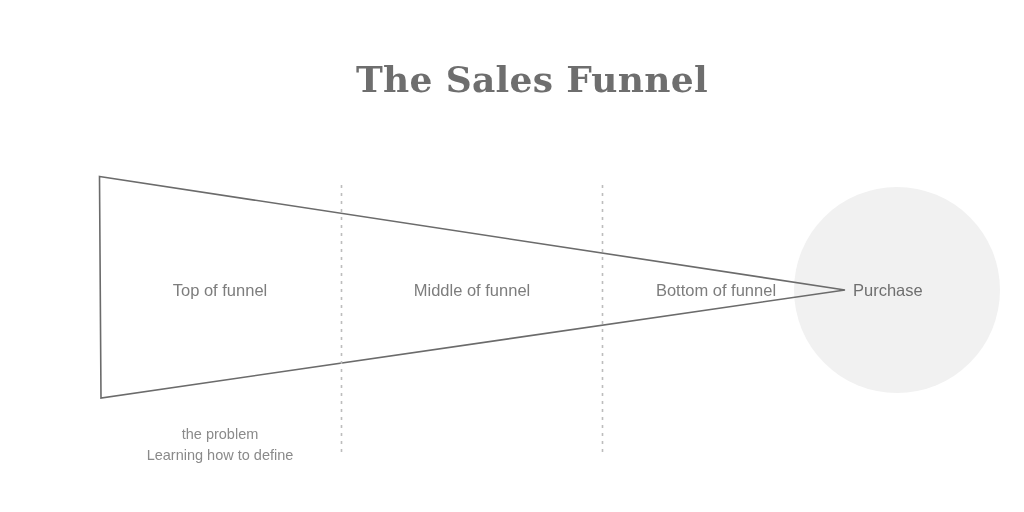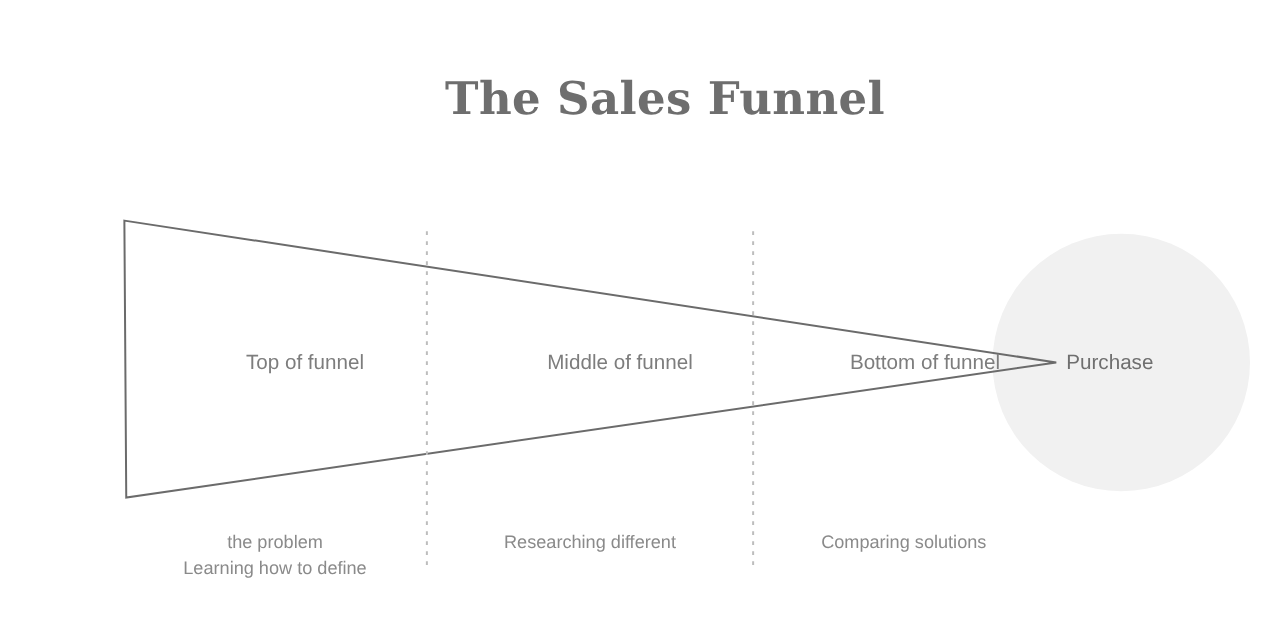--- a/index.html
+++ b/index.html
@@ -39,21 +39,20 @@
   }
 
   .stage-label {
     position: absolute;
     text-align: center;
     font-family: "Liberation Sans", sans-serif;
     font-size: 16.5px;
     font-weight: 400;
     color: #7d7d7d;
     white-space: nowrap;
-    margin-left: 24px;
   }
 
   .stage-caption {
     position: absolute;
     text-align: center;
     font-family: "Liberation Sans", sans-serif;
     font-size: 14.5px;
     font-weight: 400;
     color: #8a8a8a;
     line-height: 1.45;
@@ -93,18 +92,16 @@
 <div class="stage-label" style="left: 597px; top: 281px; width: 238px;">Bottom of funnel</div>
 
 <div class="purchase-label" style="left: 853px; top: 281px;">Purchase</div>
 
 <div class="stage-caption" style="left: 100px; top: 424px; width: 240px;">
   <span class="caption-line">the problem</span>
   <span class="caption-line">Learning how to define</span>
 </div>
 
 <div class="stage-caption" style="left: 343px; top: 424px; width: 258px;">
-  <span class="caption-line">Researching different</span>
 </div>
 
 <div class="stage-caption" style="left: 604px; top: 424px; width: 238px;">
-  <span class="caption-line">Comparing solutions</span>
 </div>
 
 </body></html>

